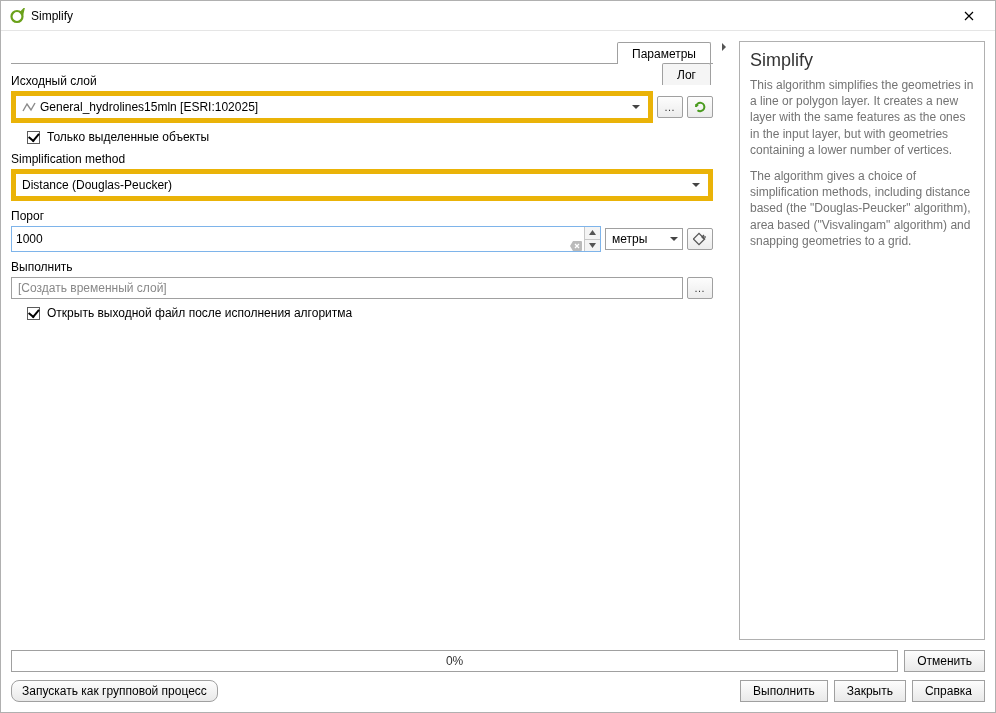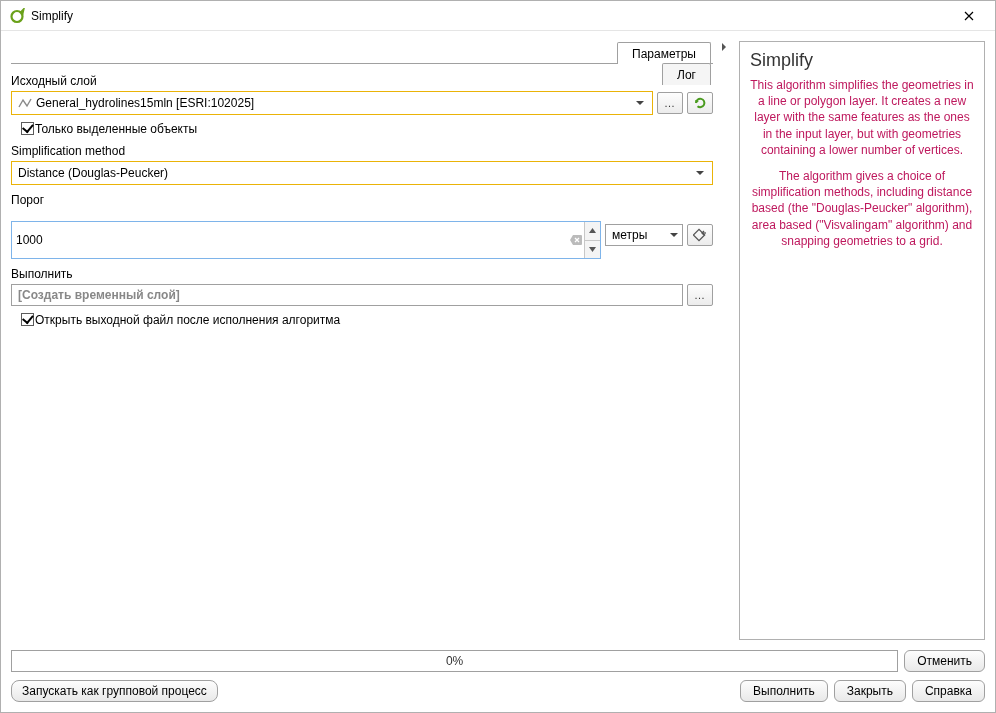--- a/index.html
+++ b/index.html
@@ -13,52 +13,52 @@
   .close-btn svg { width: 10px; height: 10px; }
   .body { flex: 1; display: flex; flex-direction: column; padding: 10px 10px 10px 10px; }
   .main-split { flex: 1; display: flex; gap: 6px; min-height: 0; }
   .left-pane { width: 702px; display: flex; flex-direction: column; }
   .tabs-bar { display: flex; align-items: flex-end; border-bottom: 1px solid #a0a0a0; position: relative; height: 23px; flex-direction: column; }
   .tab { padding: 4px 14px 3px 14px; border: 1px solid #a0a0a0; border-bottom: none; background: #f5f5f5; margin-right: 2px; font-size: 12px; cursor: default; border-top-left-radius: 2px; border-top-right-radius: 2px; position: relative; }
   .tab.active { background: #fff; position: relative; top: 1px; padding-top: 4px; }
   .tab-content { flex: 1; display: flex; flex-direction: column; padding-top: 6px; }
   .label { font-size: 12px; color: #000; margin-bottom: 3px; margin-top: 4px; }
   .row { display: flex; align-items: center; gap: 4px; margin-bottom: 4px; }
-  .combo { flex: 1; height: 24px; border: 1px solid #eab308; background: #fff; display: flex; align-items: center; padding: 0 4px 0 6px; cursor: default; position: relative; }
+  .combo { flex: 1; height: 32px; border: 5px solid #eab308; background: #fff; display: flex; align-items: center; padding: 0 4px 0 6px; cursor: default; position: relative; }
   .combo .layer-icon { width: 14px; height: 14px; margin-right: 4px; display:flex; align-items:center; justify-content:center;}
   .combo .txt { flex: 1; font-size: 12px; white-space: nowrap; overflow: hidden; text-overflow: ellipsis; }
   .combo .dd { width: 16px; display: flex; align-items: center; justify-content: center; }
   .dd svg { width: 8px; height: 8px; }
   .small-btn { width: 26px; height: 22px; border: 1px solid #a0a0a0; background: linear-gradient(#fdfdfd, #ececec); display: flex; align-items: center; justify-content: center; cursor: default; border-radius: 2px; }
   .small-btn span { font-size: 11px; letter-spacing: 1px; color: #333; }
   .iter-btn svg { width: 14px; height: 14px; }
-  .check-row { display: flex; gap: 1px; margin: 3px 0 4px 10px; }
+  .check-row { display: flex; align-items: center; gap: 7px; margin: 3px 0 4px 16px; }
   .checkbox { width: 13px; height: 13px; border: 1px solid #5b5b5b; background: #fff; display: flex; align-items: center; justify-content: center; }
   .checkbox.checked::after { content: ""; width: 8px; height: 5px; border-left: 2px solid #000; border-bottom: 2px solid #000; transform: rotate(-50deg) translate(1px,-1px); }
   .check-label { font-size: 12px; }
-  .spinbox { flex: 1; height: 38px; border: 1px solid #7eb4ea; background: #fff; display: flex; align-items: center; position: relative; margin-top: 11px; }
+  .spinbox { flex: 1; height: 26px; border: 1px solid #7eb4ea; background: #fff; display: flex; align-items: flex-end; position: relative; }
   .spinbox input { flex: 1; height: 100%; border: none; outline: none; font-size: 12px; padding: 0 4px; background: transparent; }
   .clear-ico { width: 16px; display:flex; align-items:center; justify-content:center; }
   .spin-arrows { width: 16px; height: 100%; display: flex; flex-direction: column; border-left: 1px solid #c7c7c7;}
   .spin-arrows div { flex: 1; display: flex; align-items: center; justify-content: center; background: #f4f4f4; }
   .spin-arrows div:first-child { border-bottom: 1px solid #c7c7c7; }
   .spin-arrows svg { width: 7px; height: 5px; }
   .unit-combo { width: 78px; height: 22px; border: 1px solid #a0a0a0; background: #fff; display: flex; align-items: center; padding: 0 4px 0 6px; cursor: default; }
   .unit-combo .txt { flex: 1; font-size: 12px; }
   .data-defined-btn svg { width: 14px; height: 14px; }
-  .text-input { flex: 1; height: 22px; border: 1px solid #a0a0a0; background: #fff; padding: 0 6px; display:flex; align-items:center;font-weight:bold; }
+  .text-input { flex: 1; height: 22px; border: 1px solid #a0a0a0; background: #fff; padding: 0 6px; display:flex; align-items:center; }
   .text-input .placeholder { color: #888; font-size: 12px; }
   .collapse-handle { width: 14px; display: flex; align-items: flex-start; justify-content: center; cursor: default; padding-top: 2px;}
   .collapse-handle svg { width: 8px; height: 8px; }
   .help-pane { flex: 1; border: 1px solid #b0b0b0; padding: 8px 10px; overflow: auto; }
   .help-title { font-size: 18px; color: #333; margin-bottom: 6px; }
-  .help-text { font-size: 12px; color: #be185d; line-height: 1.35; margin-bottom: 10px; text-align: center; }
+  .help-text { font-size: 12px; color: #737373; line-height: 1.35; margin-bottom: 10px; }
   .progress-row { display: flex; align-items: center; gap: 6px; margin-top: 10px; }
   .progress { flex: 1; height: 22px; border: 1px solid #a0a0a0; display: flex; align-items: center; justify-content: center; font-size: 12px; color: #333; background: #fff; }
-  .btn { height: 22px; border: 1px solid #a0a0a0; background: linear-gradient(#fdfdfd, #e9e9e9); padding: 0 12px; display: flex; align-items: center; justify-content: center; font-size: 12px; cursor: default; border-radius: 6px; min-width: 72px; }
+  .btn { height: 22px; border: 1px solid #a0a0a0; background: linear-gradient(#fdfdfd, #e9e9e9); padding: 0 12px; display: flex; align-items: center; justify-content: center; font-size: 12px; cursor: default; border-radius: 0; min-width: 72px; }
   .bottom-row { display: flex; align-items: center; justify-content: space-between; margin-top: 8px; }
   .bottom-row .right-btns { display: flex; gap: 6px; }
   .batch-btn { height: 22px; border: 1px solid #a0a0a0; background: linear-gradient(#fdfdfd, #e9e9e9); padding: 0 10px; display: flex; align-items: center; font-size: 12px; border-radius: 8px; }
 </style>
 </head>
 <body>
 
 <div class="window">
   <div class="titlebar">
     <div class="app-icon">

